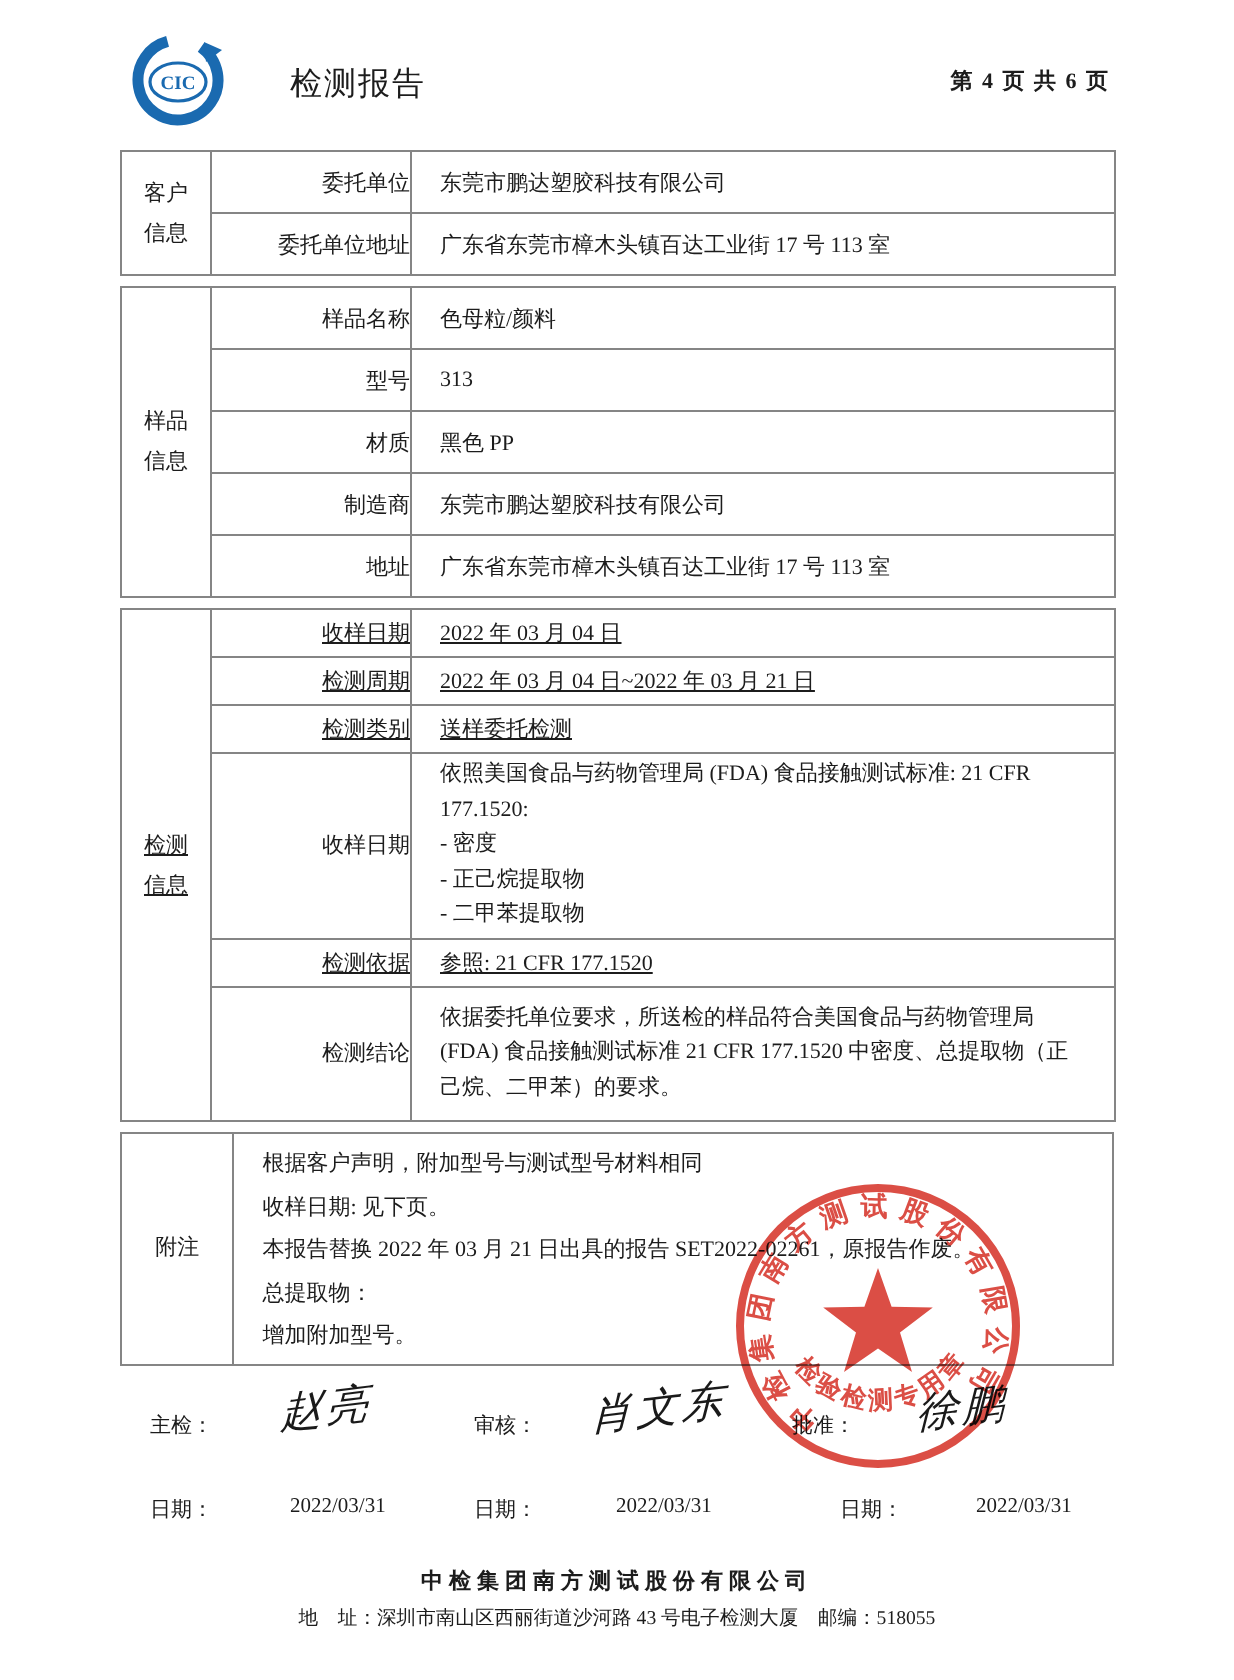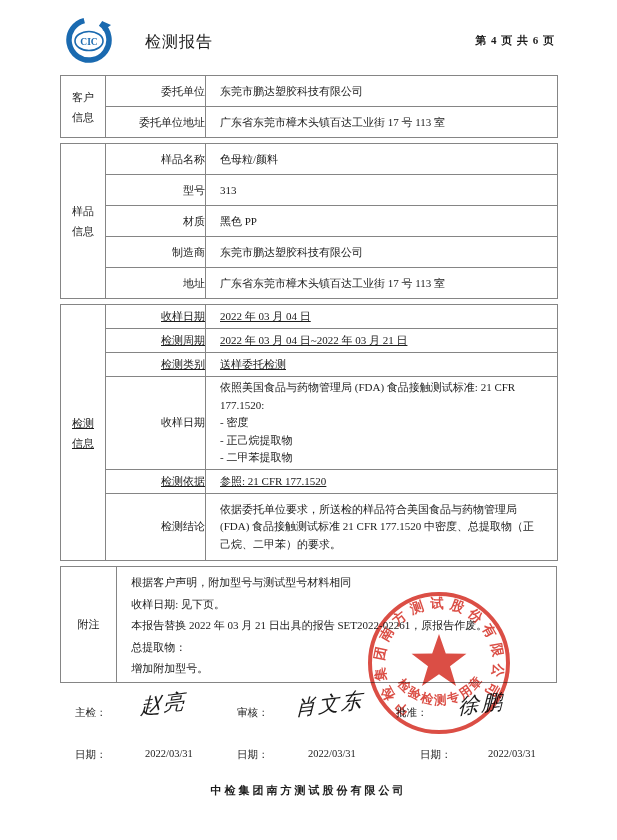--- a/index.html
+++ b/index.html
@@ -193,15 +193,16 @@
     <text font-size="13.5" fill="#d6352b" font-weight="bold" font-family="Liberation Serif, DejaVu Serif, serif" letter-spacing="5.5">
       <textPath href="#stampTopArc" startOffset="2">中检集团南方测试股份有限公司</textPath>
     </text>
     <text font-size="12.5" fill="#d6352b" font-weight="bold" font-family="Liberation Serif, DejaVu Serif, serif" letter-spacing="2">
       <textPath href="#stampBottomArc" startOffset="4">检验检测专用章</textPath>
     </text>
   </svg>
 
   <div class="footer">
     <div class="f-company">中检集团南方测试股份有限公司</div>
+    <div class="f-line">地　址：深圳市南山区西丽街道沙河路 43 号电子检测大厦　邮编：518055</div>
   </div>
 
 </div>
 
 </body></html>

